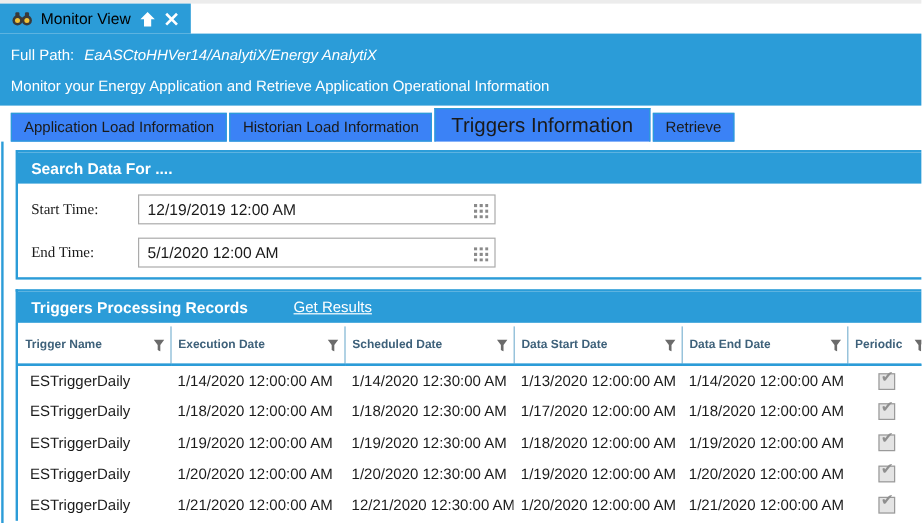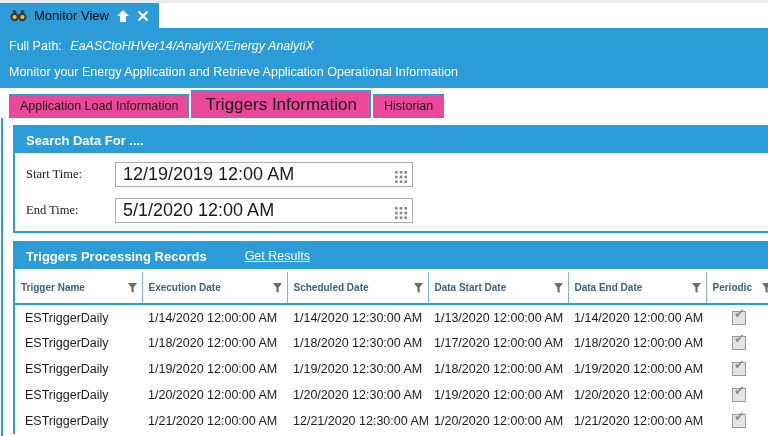--- a/index.html
+++ b/index.html
@@ -16,21 +16,21 @@
 
   
   .blue-band { position:absolute; top:28px; left:0; width:768px; height:60px; background:#2B9CD8;
     color:#fff; font-size:12.5px; }
   .full-path-row { position:absolute; left:9px; top:11px; }
   .full-path-value { font-style:italic; margin-left:5px; }
   .band-desc { position:absolute; left:9px; top:37px; }
 
   
   .tabstrip { position:absolute; top:90px; left:9px; height:28px; display:flex; align-items:flex-end; }
-  .tab { height:24px; border:1px solid #2B9CD8; background:#ec4899; color:#1a1a1a; font-size:12.5px;
+  .tab { height:24px; border:1px solid #2B9CD8; background:#3b82f6; color:#1a1a1a; font-size:12.5px;
     display:flex; align-items:center; padding:0 10px; margin-right:2px; white-space:nowrap; cursor:default; }
   .tab.selected { height:28px; border-bottom:none; padding:8px 13px; font-size:17px; }
 
   
   .page { position:absolute; top:118px; left:1px; width:767px; height:318px;
     border-left:2px solid #2B9CD8; overflow:hidden; }
 
   .panel { margin-left:10px; width:792px; border:2px solid #2B9CD8; background:#fff; }
   .search-panel { margin-top:7px; }
   .records-panel { margin-top:8px; border-bottom:none; }
@@ -38,21 +38,21 @@
   .panel-hdr { height:26px; background:#2B9CD8; color:#fff; display:flex; align-items:center;
     padding-left:11px; font-size:13px; font-weight:bold; }
   .get-results { font-weight:normal; font-size:12.5px; text-decoration:underline; margin-left:38px; cursor:pointer; }
 
   .fields { padding:9px 0 8px 11px; }
   .field-row { display:flex; align-items:center; height:25px; }
   .field-row + .field-row { margin-top:11px; }
   .field-label { width:89px; font-size:12.5px; color:#1a1a1a;font-family:Liberation Serif, serif; }
   .dt-input { position:relative; width:298px; height:25px; }
   .dt-input input { width:100%; height:100%; border:1px solid #ababab; padding:0 26px 0 7px;
-    font-size:18px; font-family:inherit; color:#1a1a1a; background:#fff; }
+    font-size:13px; font-family:inherit; color:#1a1a1a; background:#fff; }
   .grid-icon { position:absolute; right:6px; top:7px; }
 
   
   table { border-collapse:collapse; table-layout:fixed; width:761px; margin-top:3px; }
   th { height:32px; border-right:1px solid #7fb5d3; border-bottom:2px solid #2B9CD8;
     font-weight:bold; text-align:left; vertical-align:middle; }
   th:last-child { border-right:1px solid #7fb5d3; }
   .th-flex { display:flex; align-items:center; justify-content:space-between; padding:0 5px 0 6px; }
   .th-label { font-size:10px; color:#3E617A; white-space:nowrap; overflow:hidden; }
   .funnel { flex:0 0 auto; }
@@ -96,22 +96,23 @@
 <div class="blue-band">
   <div class="full-path-row">
     <span>Full Path:</span>
     <span class="full-path-value">EaASCtoHHVer14/AnalytiX/Energy AnalytiX</span>
   </div>
   <div class="band-desc">Monitor your Energy Application and Retrieve Application Operational Information</div>
 </div>
 
 <div class="tabstrip">
   <div class="tab">Application Load Information</div>
+  <div class="tab">Historian Load Information</div>
   <div class="tab selected">Triggers Information</div>
-  <div class="tab">Historian</div>
+  <div class="tab">Retrieve</div>
 </div>
 
 <div class="page">
 
   <div class="panel search-panel">
     <div class="panel-hdr">
       <span>Search Data For ....</span>
     </div>
     <div class="fields">
       <div class="field-row">

